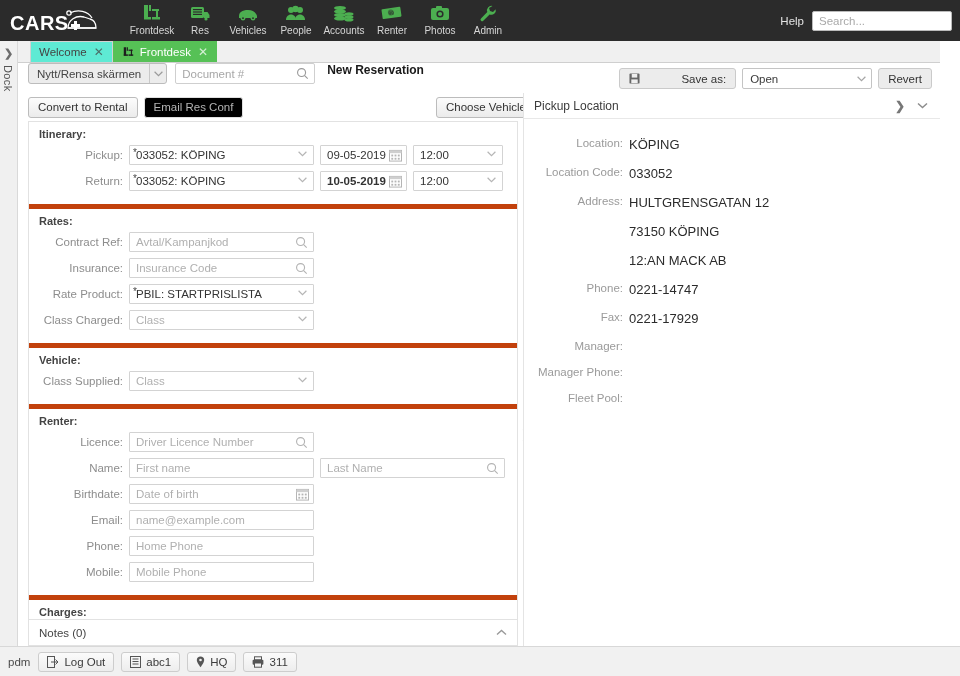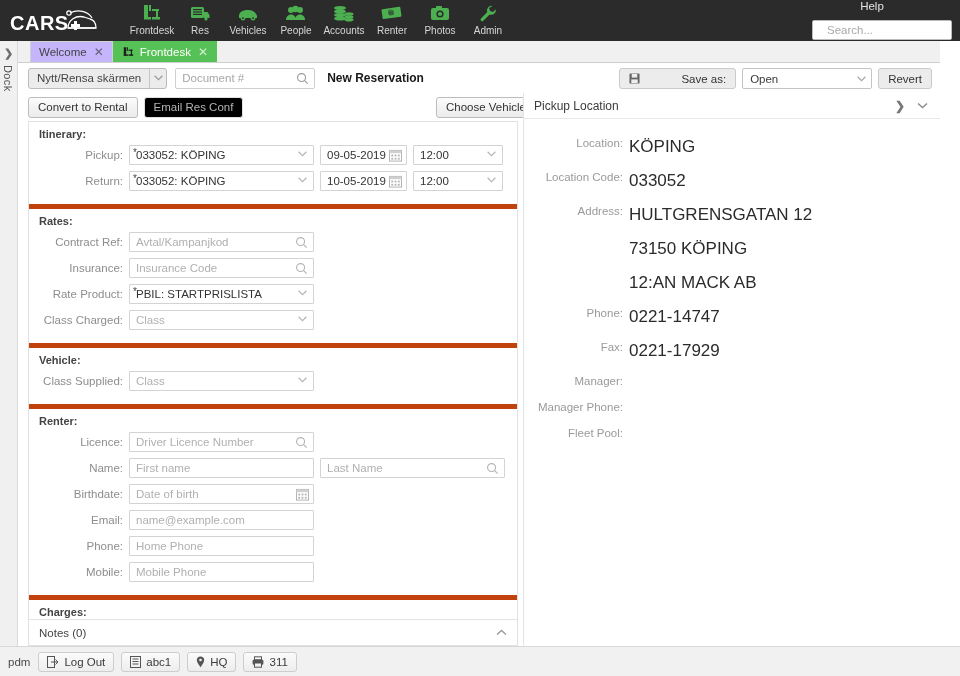--- a/index.html
+++ b/index.html
@@ -31,28 +31,27 @@
     display: flex; flex-direction: column; align-items: center; justify-content: flex-start;
     padding-top: 2px; cursor: pointer;
   }
   .navitem .ico { height: 22px; display: flex; align-items: center; justify-content: center; }
   .navitem .lbl {
     color: #d6d6d6; font-size: 10px; line-height: 11px; margin-top: 1px;
     white-space: nowrap;
   }
   .topright {
     position: absolute; right: 8px; top: 0; height: 41px;
-    display: flex; align-items: center; gap: 8px; flex-direction: column;
+    display: flex; align-items: center; gap: 8px;
   }
   .help { color: #e4e4e4; font-size: 11.5px; cursor: pointer; }
   .searchbox {
     width: 140px; height: 20px; background: #fff; border: 1px solid #bbb;
-    border-radius: 2px; padding: 0 14px; font-size: 11.5px; color: #555;
+    border-radius: 2px; padding: 0 6px; font-size: 11.5px; color: #555;
     font-family: "Liberation Sans", sans-serif;
-    margin-left: 20px;
   }
   .searchbox::placeholder { color: #a9a9a9; }
 
   
   .dockrail {
     position: absolute; left: 0; top: 41px; width: 18px; height: 635px;
     background: #f0f0f0; border-right: 1px solid #d9d9d9;
   }
   .dockrail .arrow {
     position: absolute; top: 6px; left: 4px; font-size: 11px; color: #6d6d6d;
@@ -81,33 +80,33 @@
   .tabstrip {
     position: absolute; left: 18px; top: 41px; width: 922px; height: 22px;
     background: #f0f0f0; border-bottom: 1px solid #cfcfcf;
     display: flex; align-items: flex-end; padding-left: 12px;
   }
   .tab {
     height: 21px; display: flex; align-items: center; gap: 5px;
     padding: 0 8px; font-size: 11.5px; cursor: pointer;
     border: 1px solid transparent; border-bottom: none;
   }
-  .tab.inactive { background: #c4b5fd; color: #444; border-color: #d2d2d2; }
+  .tab.inactive { background: #5eead4; color: #444; border-color: #d2d2d2; }
   .tab.active { background: #56c156; color: #fff; }
   .tab .x { font-size: 12px; color: inherit; opacity: .75; margin-left: 2px; }
   .tab .tabico { display: flex; align-items: center; }
 
   
   .content {
     position: absolute; left: 18px; top: 63px; width: 922px; height: 583px;
     background: #fff;
   }
   .toolbar1 {
     position: absolute; left: 0; top: 0; width: 922px; height: 30px;
-    display: flex; align-items: center; padding-left: 10px; gap: 0;
+    display: flex; align-items: flex-start; padding-left: 10px; gap: 0;
   }
   .btn {
     height: 21px; border: 1px solid #bcbcbc; border-radius: 3px;
     background: linear-gradient(#fcfcfc, #ebebeb);
     font-size: 11.5px; color: #333; padding: 0 9px; cursor: pointer;
     display: inline-flex; align-items: center; justify-content: center;
     font-family: "Liberation Sans", sans-serif;
   }
   .btn.flat { background: #ececec; border-color: #cacaca; gap: 36px; }
   .btn:disabled, .btn.disabled { color: #b4b4b4; background: #000000; border-color: #e0e0e0; cursor: default; }
@@ -198,21 +197,21 @@
     height: 26px; border-bottom: 1px solid #e8e8e8;
     display: flex; align-items: center; justify-content: space-between;
     padding: 0 12px 0 10px; font-size: 12px; color: #3c3c3c;
   }
   .rphead .icons { display: flex; align-items: center; gap: 12px; color: #777; }
   .inforow { display: flex; align-items: flex-start; margin-top: 14px; }
   .infolab {
     width: 105px; text-align: right; padding-right: 6px;
     font-size: 11.5px; color: #9a9a9a;
   }
-  .infoval { font-size: 17px; color: #2b2b2b; }
+  .infoval { font-size: 13px; color: #2b2b2b; }
 
   
   .splitter {
     position: absolute; left: 503px; top: 360px; width: 8px; height: 22px;
     color: #b9b9b9; font-size: 11px; display: flex; align-items: center;
   }
 
   
   .statusbar {
     position: absolute; left: 0; bottom: 0; width: 960px; height: 30px;
@@ -474,21 +473,21 @@
           <div class="rowlab">Return:</div>
           <div class="fld w-main">
             <span class="req">*</span>
             <span class="txt">033052: KÖPING</span>
             <span class="caret">
               <svg width="9" height="6" viewBox="0 0 9 6">
                   <path d="M0.6 0.8 L4.5 4.6 L8.4 0.8" fill="none" stroke="#b5b5b5" stroke-width="1.2"></path>
                 </svg>
             </span>
           </div>
-          <div class="fld w-date" style="margin-left:6px;">
+          <div class="fld w-date" style="margin-left:6px;font-weight:bold;">
             <span class="txt">10-05-2019</span>
             <span class="cal">
               <svg width="13" height="13" viewBox="0 0 14 14">
                   <rect x="0.5" y="1.5" width="13" height="11.5" fill="none" stroke="#b0b0b0" stroke-width="1"></rect>
                   <rect x="0.5" y="1.5" width="13" height="3" fill="#cfcfcf"></rect>
                   <rect x="2.5" y="6" width="2" height="2" fill="#b5b5b5"></rect>
                   <rect x="6" y="6" width="2" height="2" fill="#b5b5b5"></rect>
                   <rect x="9.5" y="6" width="2" height="2" fill="#b5b5b5"></rect>
                   <rect x="2.5" y="9.5" width="2" height="2" fill="#b5b5b5"></rect>
                   <rect x="6" y="9.5" width="2" height="2" fill="#b5b5b5"></rect>

